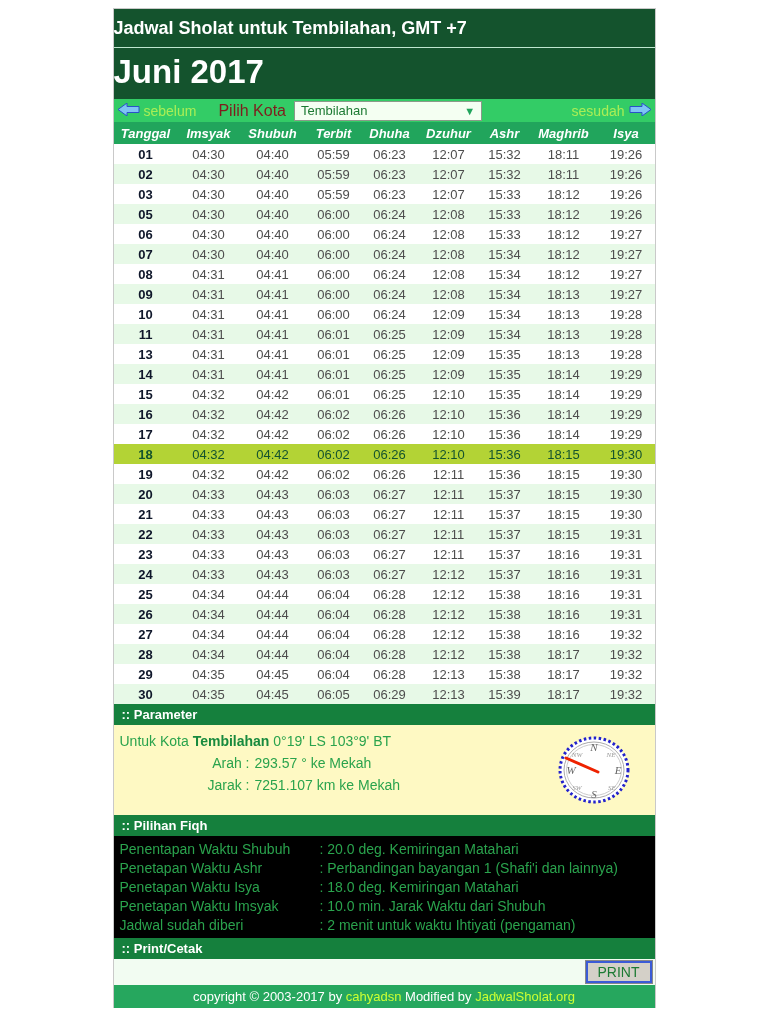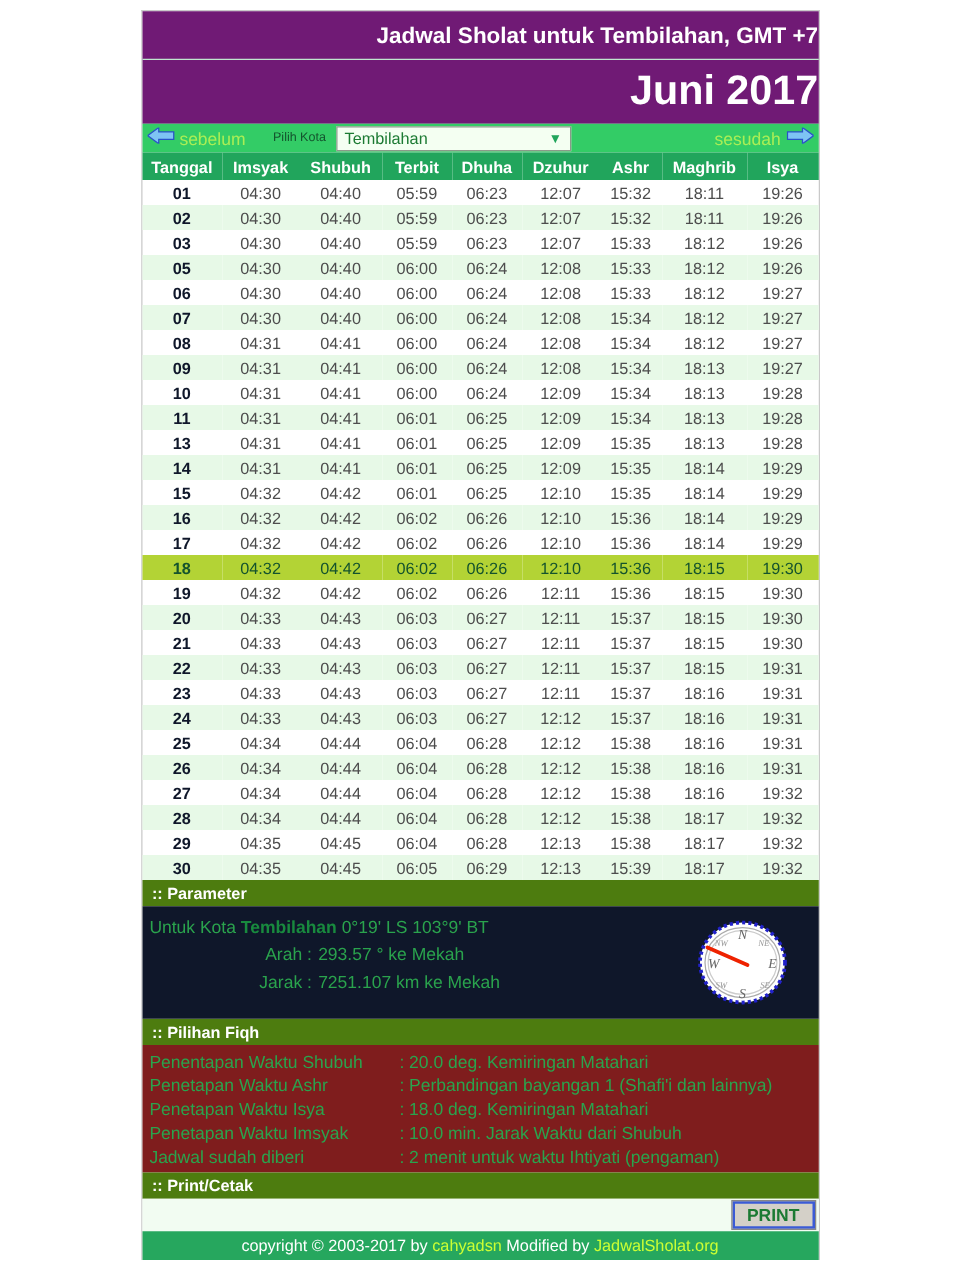--- a/index.html
+++ b/index.html
@@ -2,76 +2,76 @@
 <html><head>
 <meta charset="utf-8">
 <style>
   * { margin: 0; padding: 0; box-sizing: border-box; }
   html, body { background: #ffffff; font-family: "Liberation Sans", sans-serif; }
   body { width: 768px; height: 1024px; overflow: hidden; }
 
   .page { width: 543px; margin: 8px auto 0 auto; border: 1px solid #c9c9c9; border-bottom: none; }
 
   
-  .hdr { background: #701a75; color: #fff; text-align: right; }
+  .hdr { background: #14532d; color: #fff; text-align: left; }
   .hdr-title { font-size: 18px; font-weight: bold; padding: 9px 0 8px 0; }
   .hdr-sep { border-top: 1px solid #bfe6cf; width: 100%; }
   .hdr-month { font-size: 33px; font-weight: bold; padding: 5px 0 8px 0; }
 
   
   .nav { background: #33cc66; height: 23px; display: flex; padding: 0 4px; }
   .nav-link { color: #aaee55; font-size: 14px; cursor: pointer; }
   .nav-left { display: flex; align-items: center; gap: 4px; }
   .nav-city { display: flex; align-items: center; gap: 8px; margin-left: 22px; flex: 1; }
-  .city-label { color: #14532d; font-size: 10px; }
+  .city-label { color: #7f1d1d; font-size: 16px; }
   .select { background: #f4fff2; border: 1px solid #8a9a8a; width: 188px; height: 20px;
             display: flex; align-items: center; justify-content: space-between;
             padding: 0 6px; cursor: pointer; }
   .select-value { color: #1c7a33; font-size: 13px; }
   .select-arrow { color: #21a55c; font-size: 11px; }
   .nav-right { display: flex; align-items: center; gap: 4px; }
   .arrow-icon { display: inline-block; }
 
   
   table { border-collapse: collapse; width: 100%; table-layout: fixed; }
   thead th { background: #21a55c; color: #fff; font-size: 13px; font-weight: bold;
-             height: 22px; text-align: center; }
+             height: 22px; text-align: center; font-style: italic; }
   tbody td { font-size: 13px; height: 20px; text-align: center; color: #4d4d4d; }
   tbody tr:nth-child(even) { background: #e7f9e7; }
   tbody tr.hl { background: #b3d335; }
   tbody tr.hl td { color: #14532d; }
   td.date { font-weight: bold; color: #0f172a; }
   col.c-tanggal { width: 64px; } col.c-imsyak { width: 62px; } col.c-shubuh { width: 66px; }
   col.c-terbit { width: 56px; } col.c-dhuha { width: 56px; } col.c-dzuhur { width: 62px; }
   col.c-ashr { width: 50px; } col.c-maghrib { width: 68px; } col.c-isya { width: 57px; }
 
   
-  .section-bar { background: #4d7c0f; color: #fff; font-weight: bold; font-size: 13px;
+  .section-bar { background: #15803d; color: #fff; font-weight: bold; font-size: 13px;
                  height: 21px; display: flex; align-items: center; padding-left: 8px; }
 
   
-  .param-body { background: #0f172a; color: #2aa34d; font-size: 14px; position: relative;
+  .param-body { background: #fef9c3; color: #2aa34d; font-size: 14px; position: relative;
                 padding: 8px 0 10px 6px; min-height: 90px; }
   .param-line1 { margin-bottom: 6px; }
   .param-city { font-weight: bold; color: #188a3e; }
   .param-row { display: flex; margin-bottom: 6px; }
   .param-label { width: 135px; text-align: right; padding-right: 5px; }
   .compass { position: absolute; right: 24px; top: 10px; }
 
   
-  .fiqh-body { background: #7f1d1d; color: #2aa34d; font-size: 14px; padding: 3px 0 4px 6px; }
+  .fiqh-body { background: #000000; color: #2aa34d; font-size: 14px; padding: 3px 0 4px 6px; }
   .fiqh-row { display: flex; height: 19px; align-items: center; }
   .fiqh-label { width: 200px; }
   .fiqh-value { flex: 1; }
 
   
   .print-row { background: #f2fcf2; height: 26px; display: flex; justify-content: flex-end;
                align-items: center; padding-right: 3px; }
   .print-btn { background: #d4d0c8; border: 2px solid #3b5bd6; outline: 1px solid #888;
-               color: #1c7a33; font-weight: bold; font-size: 14px; padding: 1px 10px;
+               color: #1c7a33; font-weight: normal; font-size: 14px; padding: 1px 10px;
                cursor: pointer; font-family: "Liberation Sans", sans-serif; }
 
   
   .footer { background: #26a75e; color: #fff; font-size: 13px; text-align: center;
             height: 23px; line-height: 23px; }
   .footer a { color: #ccff33; text-decoration: none; cursor: pointer; }
 </style>
 </head>
 <body>
 

